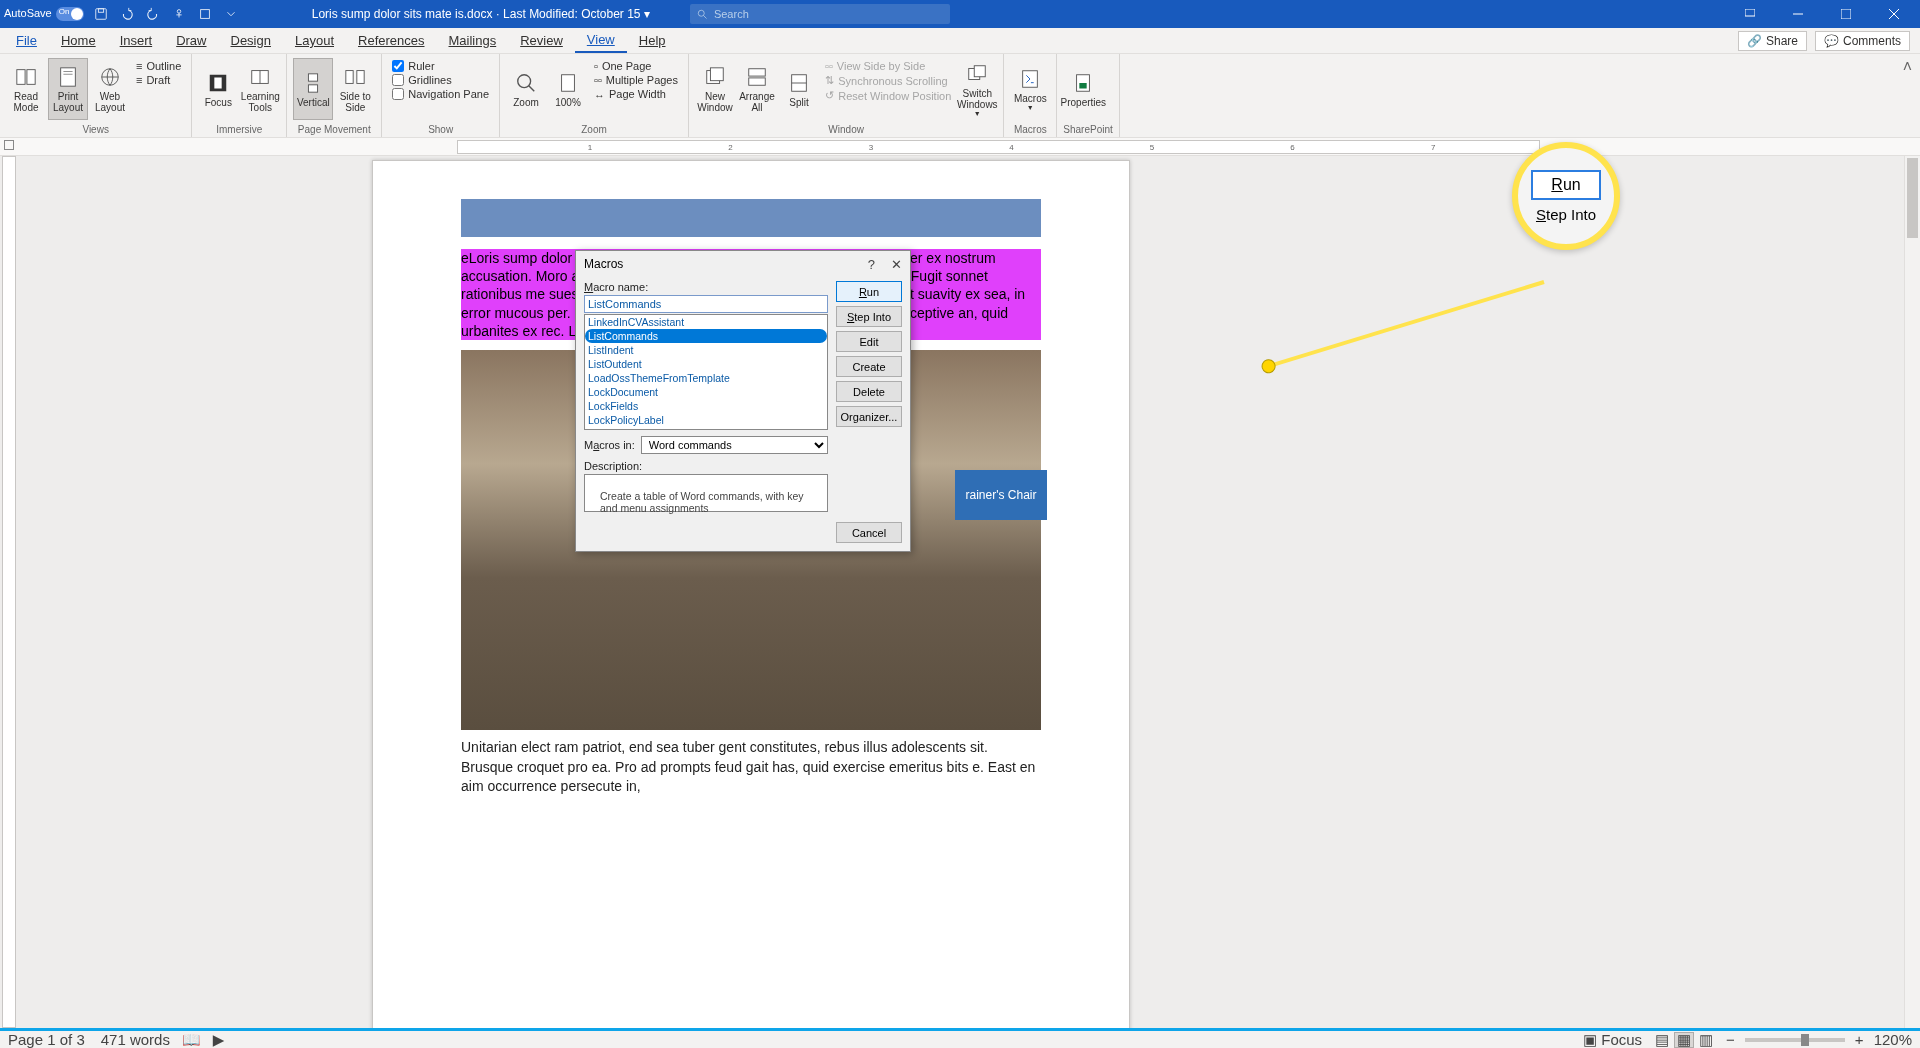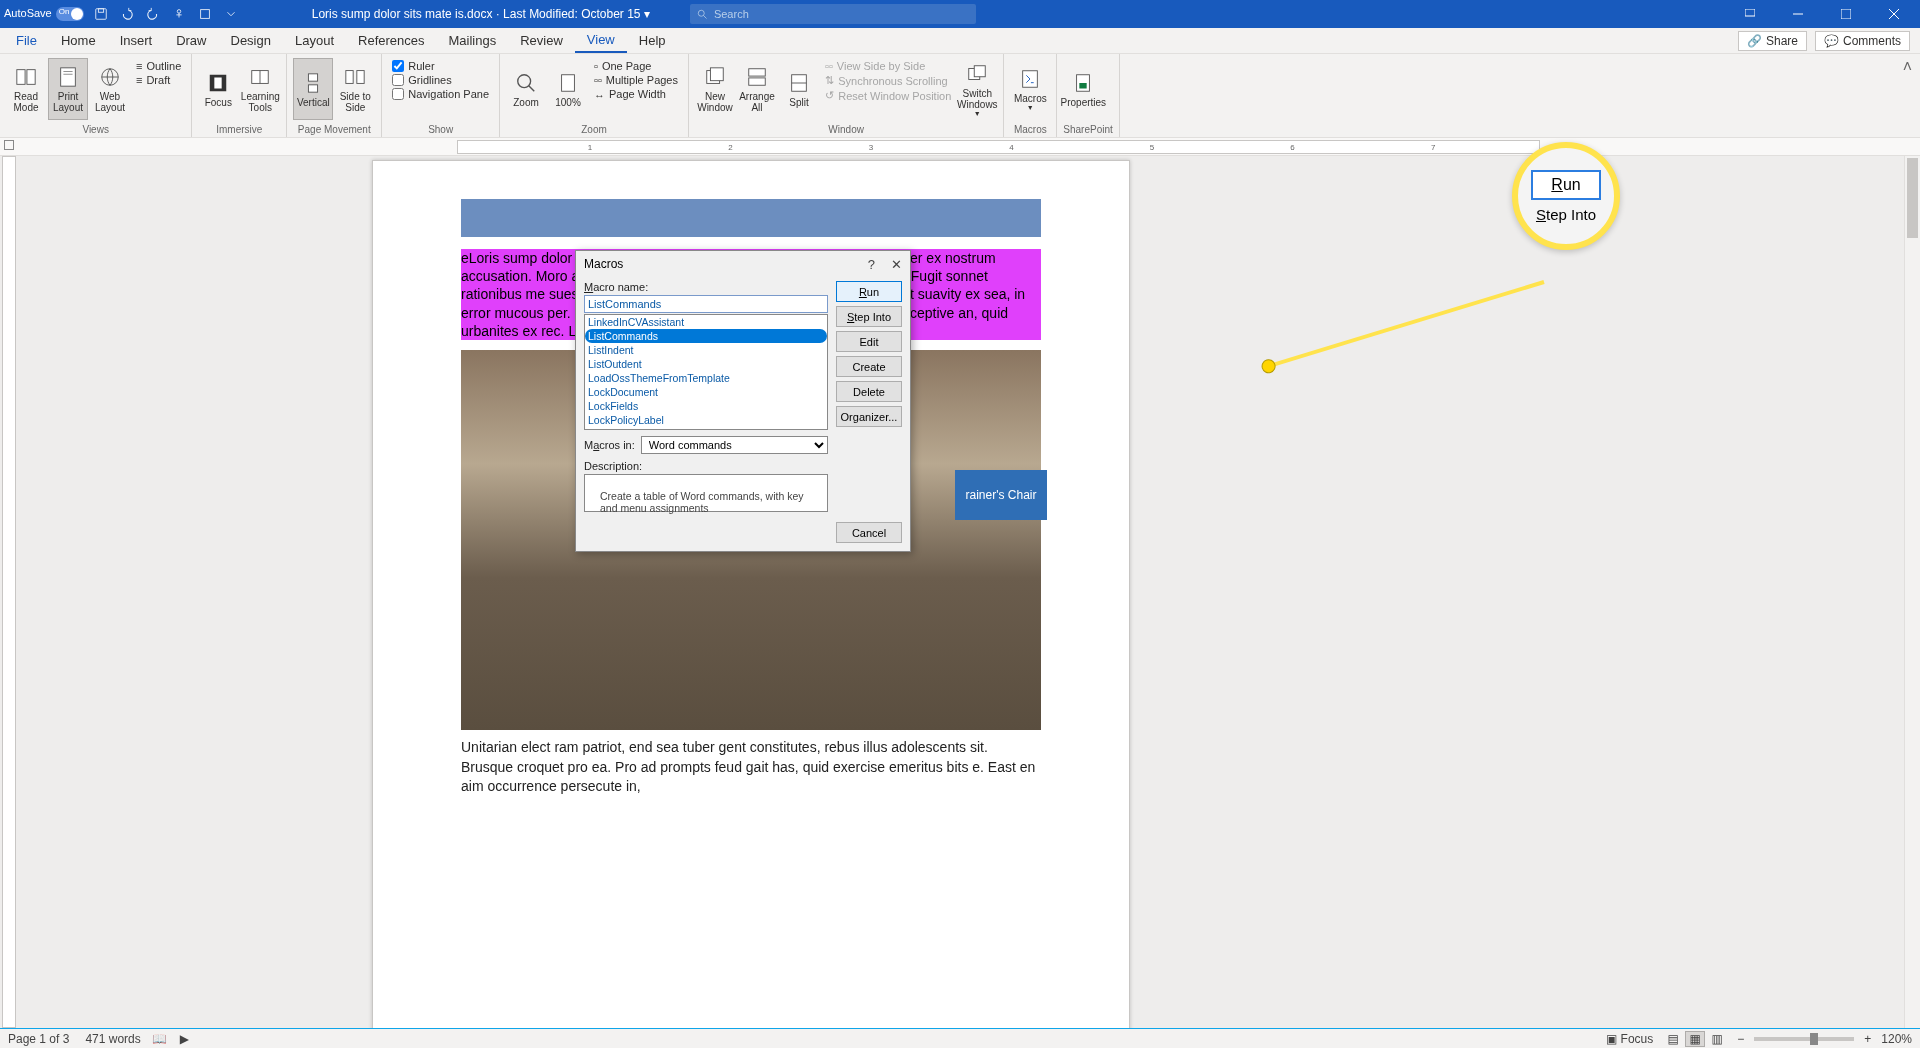--- a/index.html
+++ b/index.html
@@ -7,30 +7,30 @@
 
 
 .title-bar { height: 28px; background: #185abd; display: flex; align-items: center; color: #fff; font-size: 12px; padding: 0 4px; }
 .title-left { display: flex; align-items: center; gap: 8px; }
 .autosave { display: flex; gap: 4px; font-size: 11px; }
 .toggle { width: 28px; height: 14px; background: #5a8de0; border-radius: 7px; position: relative; }
 .toggle::after { content: ''; position: absolute; right: 1px; top: 1px; width: 12px; height: 12px; background: #fff; border-radius: 50%; }
 .qat-icon { width: 18px; height: 18px; display: flex; align-items: center; justify-content: center; opacity: 0.9; cursor: pointer; }
 .qat-icon svg { width: 14px; height: 14px; stroke: #fff; fill: none; }
 .doc-title { margin-left: 72px; font-size: 12px; }
-.search-box { margin-left: 40px; background: #3a72c4; width: 286px; height: 20px; display: flex; align-items: center; padding: 0 6px; border-radius: 2px; }
+.search-box { margin-left: 40px; background: #3a72c4; width: 260px; height: 20px; display: flex; align-items: center; padding: 0 6px; border-radius: 2px; }
 .search-box svg { width: 12px; height: 12px; stroke: #b8cfea; fill: none; }
 .search-box span { color: #b8cfea; margin-left: 6px; font-size: 11px; }
 .title-right { margin-left: auto; display: flex; align-items: center; gap: 4px; }
 .win-btn { width: 44px; height: 28px; display: flex; align-items: center; justify-content: center; cursor: pointer; }
 .win-btn svg { width: 10px; height: 10px; stroke: #fff; fill: none; stroke-width: 1; }
 
 
 .ribbon-tabs { height: 26px; background: #f3f2f1; display: flex; align-items: center; border-bottom: 1px solid #e1dfdd; padding-left: 4px; }
-.tab { padding: 0 12px; height: 100%; display: flex; align-items: center; font-size: 13px; color: #323130; cursor: pointer; }
+.tab { padding: 0 12px; height: 100%; display: flex; align-items: center; font-size: 13px; color: #323130; cursor: pointer; text-decoration: underline; }
 .tab.file { color: #185abd; font-weight: 400; }
 .tab.active { border-bottom: 2px solid #185abd; color: #185abd; }
 .tab-right { margin-left: auto; display: flex; gap: 8px; padding-right: 10px; }
 .tab-right-btn { display: flex; align-items: center; gap: 4px; font-size: 12px; color: #323130; cursor: pointer; border: 1px solid #c8c6c4; padding: 2px 8px; background: #fff; }
 
 
 .ribbon { height: 84px; background: #f3f2f1; display: flex; border-bottom: 1px solid #e1dfdd; }
 .group { border-right: 1px solid #d6d4d2; padding: 4px 6px 0 6px; display: flex; flex-direction: column; }
 .group-content { flex: 1; display: flex; align-items: flex-start; gap: 2px; }
 .group-label { text-align: center; font-size: 10px; color: #666; padding: 2px 0; }
@@ -81,21 +81,21 @@
 .dlg-footer .dlg-btn { width: 66px; }
 
 
 .callout { position: absolute; right: 300px; top: 142px; width: 108px; height: 108px; border: 6px solid #ffe34d; border-radius: 50%; background: #f4f4f4; display: flex; flex-direction: column; align-items: center; justify-content: center; z-index: 20; box-shadow: 0 2px 6px rgba(0,0,0,0.2); }
 .callout-run { border: 2px solid #2b7de0; padding: 4px 18px; font-size: 16px; background: #fff; margin-bottom: 6px; }
 .callout-step { font-size: 15px; }
 .callout-line { position: absolute; width: 290px; height: 4px; background: #ffe34d; top: 280px; right: 376px; transform: rotate(-17deg); transform-origin: right center; z-index: 15; }
 .callout-dot { position:absolute; left:-5px; top:-5px; width:14px; height:14px; background:#ffd500; border:1px solid #b59b00; border-radius:50%; }
 
 
-.status-bar { position: absolute; bottom: 0; left: 0; right: 0; height: 20px; background: #f3f2f1; border-top: 1px solid #0ea5e9; display: flex; align-items: center; font-size: 12px; color: #444; padding: 0 8px; margin-top: 15px; }
+.status-bar { position: absolute; bottom: 0; left: 0; right: 0; height: 20px; background: #f3f2f1; border-top: 3px solid #0ea5e9; display: flex; align-items: center; font-size: 15px; color: #444; padding: 0 8px; margin-top: 15px; }
 .status-right { margin-left: auto; display: flex; align-items: center; gap: 10px; }
 .view-btns { display: flex; gap: 2px; }
 .view-btn { width: 20px; height: 16px; border: 1px solid transparent; display: flex; align-items: center; justify-content: center; cursor: pointer; }
 .view-btn.active { background: #d9d7d5; border-color: #aeacaa; }
 .zoom-slider { width: 100px; height: 4px; background: #c8c6c4; position: relative; }
 .zoom-slider::after { content:''; position:absolute; left:56%; top:-4px; width:8px; height:12px; background:#888; }
 
 
 .vscroll { position:absolute; right:0; top:156px; bottom:20px; width:16px; background:#f3f2f1; border-left:1px solid #e1dfdd; }
 .vscroll-thumb { position:absolute; top:2px; left:2px; right:2px; height:80px; background:#c8c6c4; }

